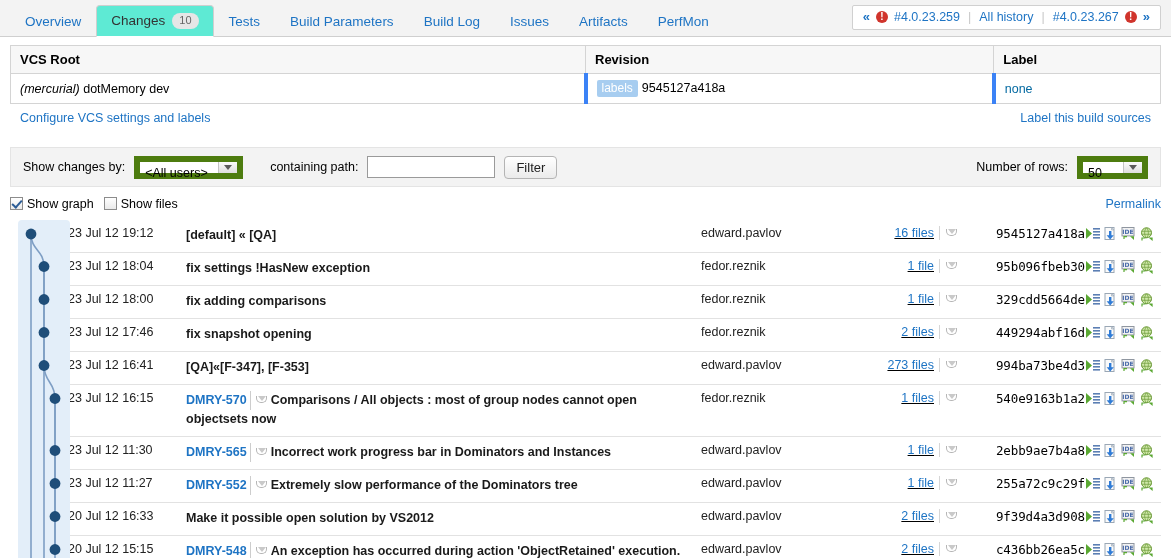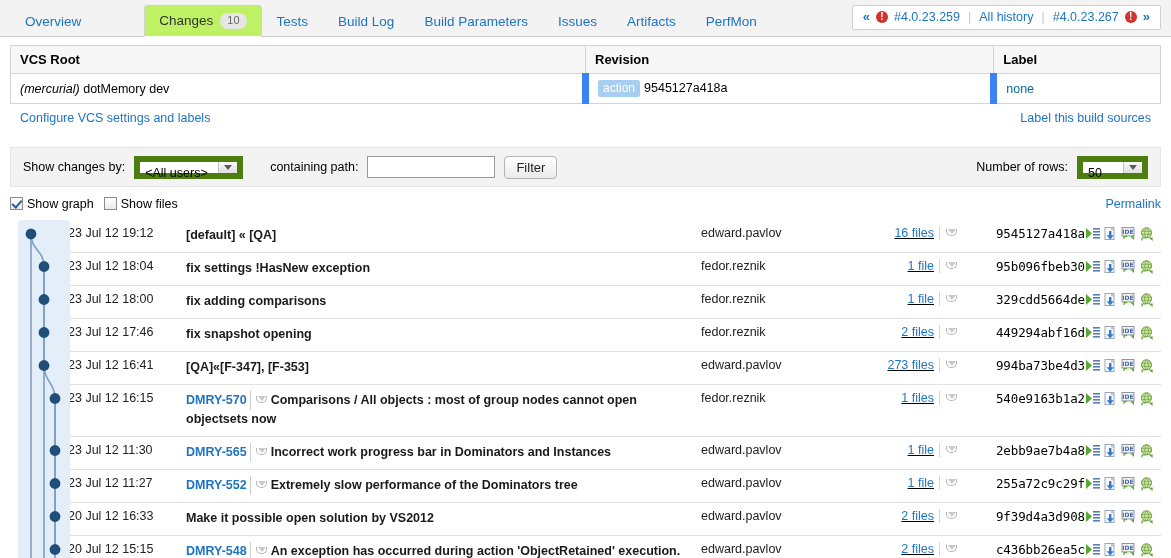--- a/index.html
+++ b/index.html
@@ -30,26 +30,25 @@
     font-size: 13.5px;
     color: #1e74c4;
     line-height: 17px;
     border: 1px solid transparent;
     border-bottom: none;
     white-space: nowrap;
     cursor: pointer;
     top: 1px;
   }
   .tab.selected {
-    background: #bef264;
+    background: #5eead4;
     color: #333;
     border: 1px solid #cfcfcf;
     border-bottom: 1px solid #ffffff;
     border-radius: 4px 4px 0 0;
-    margin-left: 48px;
   }
   .tab .badge {
     display: inline-block;
     background: #e6e6e6;
     color: #666;
     border-radius: 9px;
     font-size: 11px;
     padding: 1px 7px 2px 7px;
     margin-left: 7px;
     line-height: 13px;
@@ -98,21 +97,21 @@
     text-align: left;
     font-size: 13px;
     font-weight: bold;
     padding: 6px 9px;
     border-right: 1px solid #d4d4d4;
     border-bottom: 1px solid #d4d4d4;
   }
   table.vcs td {
     padding: 6px 9px;
     font-size: 12.5px;
-    border-right: 7px solid #3b82f6;
+    border-right: 4px solid #3b82f6;
     background: #fff;
   }
   table.vcs th:last-child, table.vcs td:last-child { border-right: none; }
   .vcs-italic { font-style: italic; }
   .branch-badge {
     display: inline-block;
     background: #a7cdf0;
     color: #ffffff;
     padding: 1px 5px 2px 5px;
     border-radius: 2px;
@@ -295,22 +294,22 @@
   .icn svg { display:block; }
 </style>
 </head>
 <body>
 
 <div class="tabbar">
   <div id="tabs-host" style="display:flex; align-items:flex-end;">
       <div class="tab"><span>Overview</span></div>
       <div class="tab selected"><span>Changes</span><span class="badge">10</span></div>
       <div class="tab"><span>Tests</span></div>
+      <div class="tab"><span>Build Parameters</span></div>
       <div class="tab"><span>Build Log</span></div>
-      <div class="tab"><span>Build Parameters</span></div>
       <div class="tab"><span>Issues</span></div>
       <div class="tab"><span>Artifacts</span></div>
       <div class="tab"><span>PerfMon</span></div>
     </div>
 
   <div class="buildnav">
     <span class="chev">«</span>
     <span class="err-icon">!</span>
     <a href="#">#4.0.23.259</a>
     <span class="sep">|</span>
@@ -334,21 +333,21 @@
       <th>VCS Root</th>
       <th>Revision</th>
       <th>Label</th>
     </tr>
     <tr>
       <td>
         <span class="vcs-italic">(mercurial)</span>
         <span>dotMemory dev</span>
       </td>
       <td>
-        <span class="branch-badge">action</span><span>9545127a418a</span>
+        <span class="branch-badge">labels</span><span>9545127a418a</span>
       </td>
       <td>
         <span class="none-label">none</span>
       </td>
     </tr>
   </tbody>
     </table>
   <div class="vcslinks">
     <a href="#">Configure VCS settings and labels</a>
     <a href="#">Label this build sources</a>

